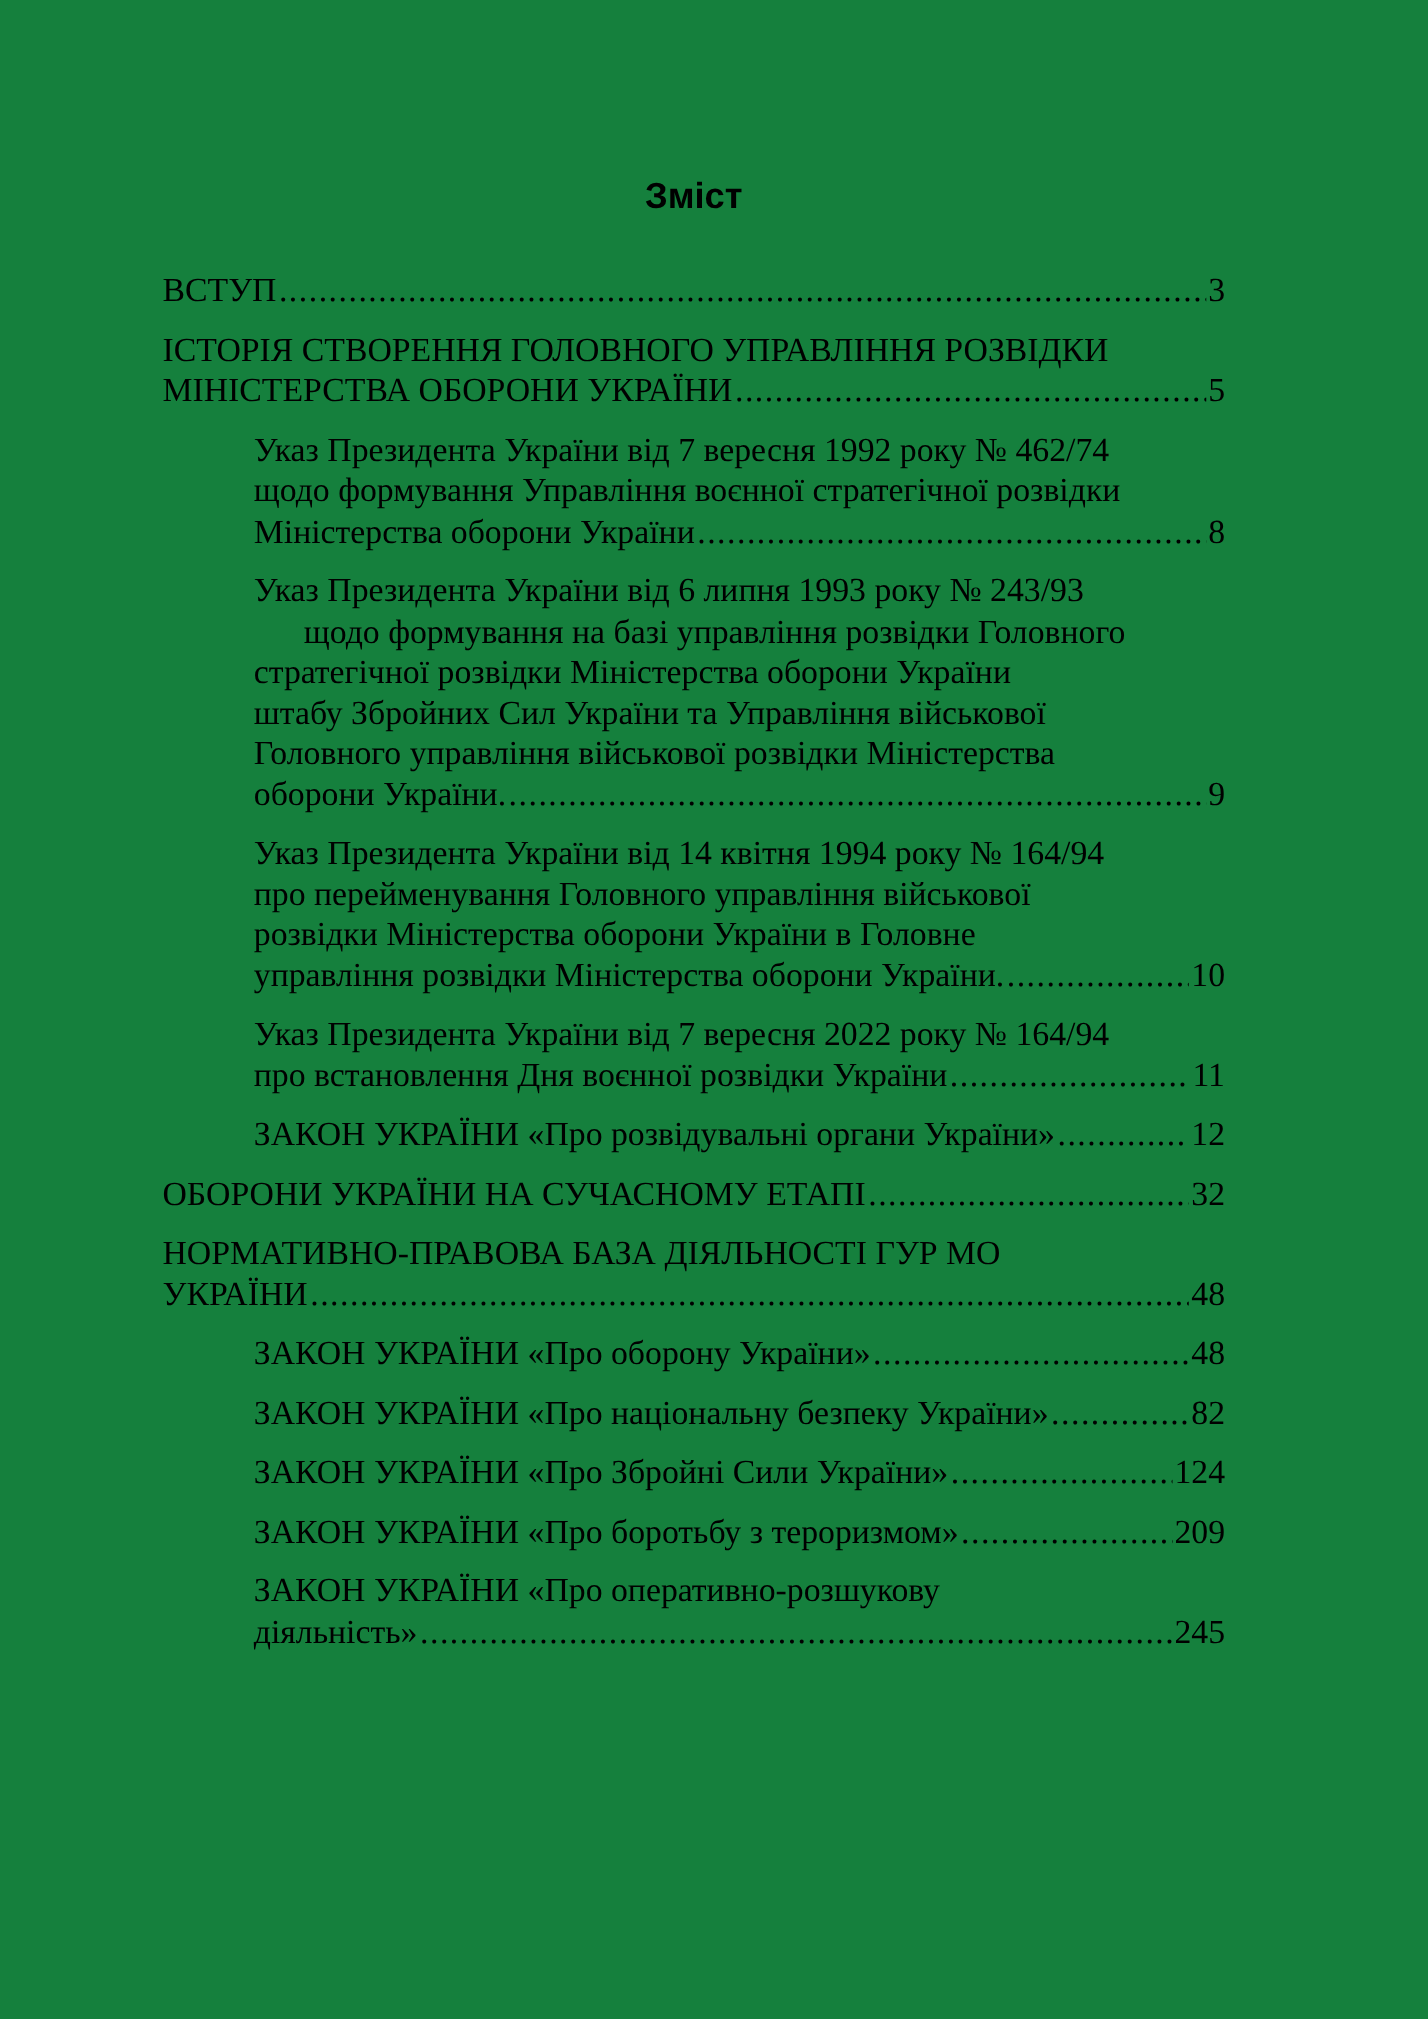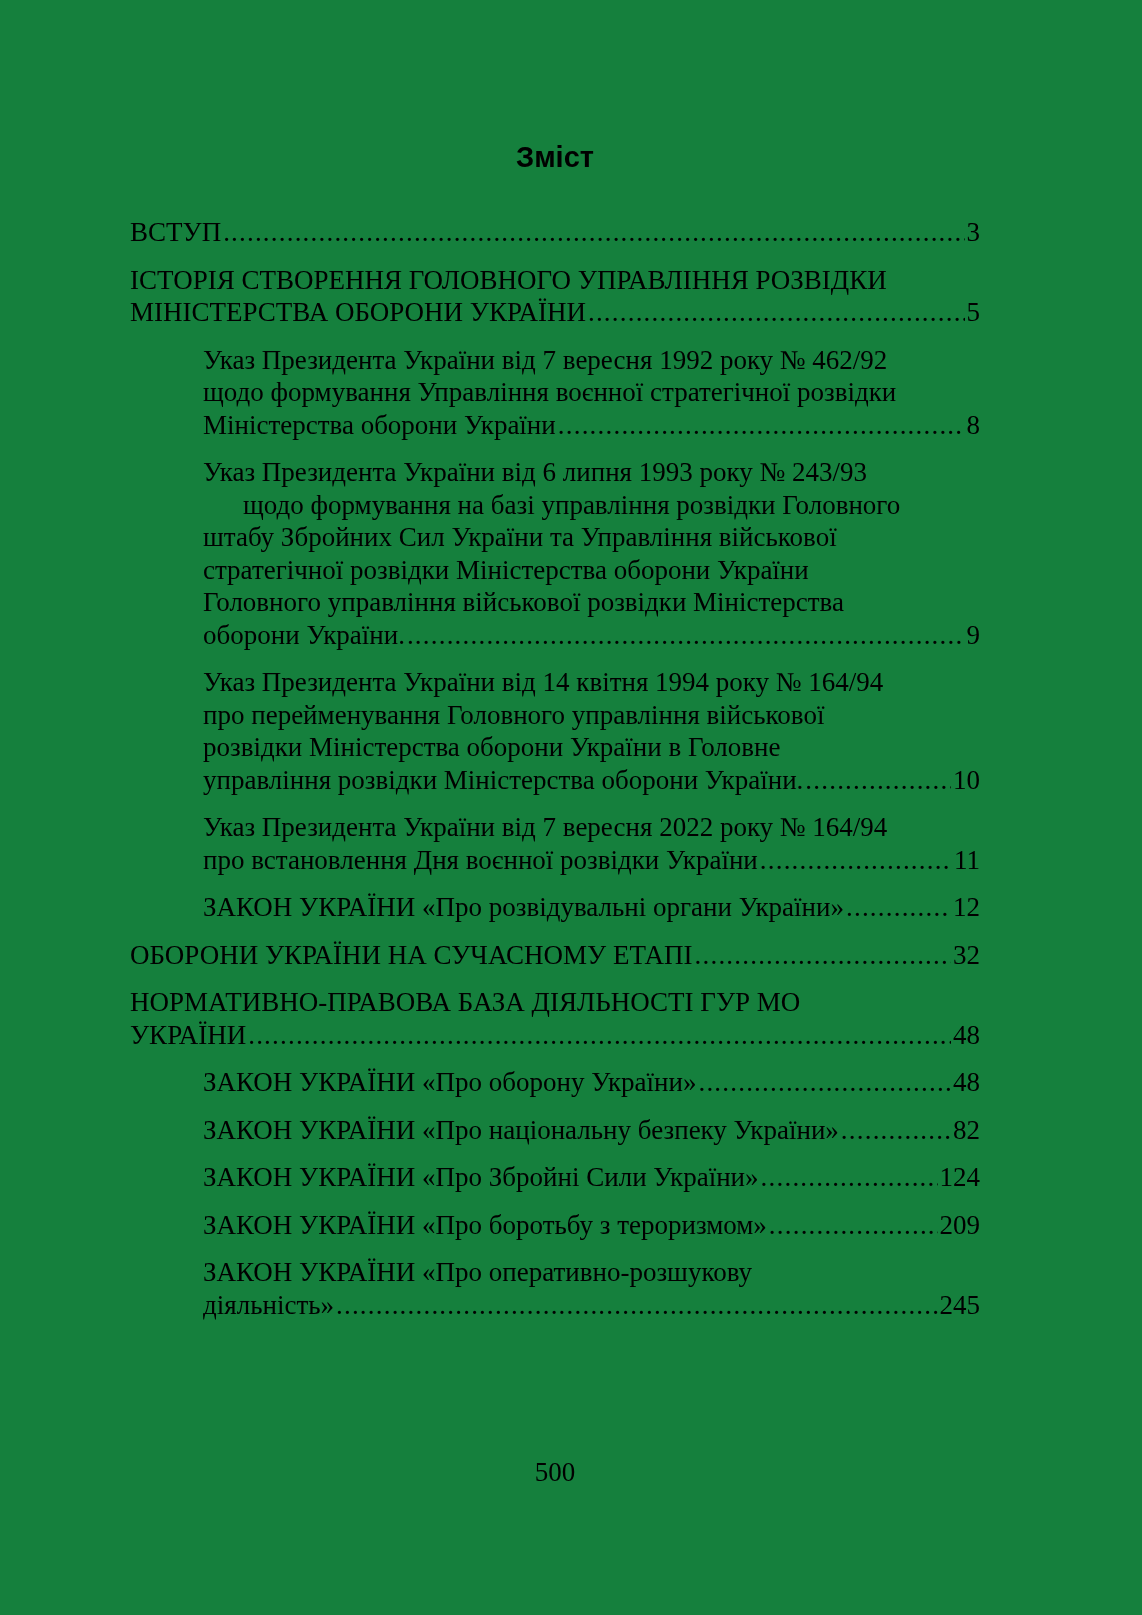--- a/index.html
+++ b/index.html
@@ -100,33 +100,33 @@
       </div>
       <div class="entry level-1">
         <span class="line" style="display: block;">ІСТОРІЯ СТВОРЕННЯ ГОЛОВНОГО УПРАВЛІННЯ РОЗВІДКИ</span>
         <div class="last-line">
           <span class="text">МІНІСТЕРСТВА ОБОРОНИ УКРАЇНИ</span>
           <span class="leader"></span>
           <span class="page-num">5</span>
         </div>
       </div>
       <div class="entry level-2">
-        <span class="line" style="display: block;">Указ Президента України  від 7 вересня 1992 року № 462/92</span>
+        <span class="line" style="display: block;">Указ Президента України  від 7 вересня 1992 року № 462/74</span>
         <span class="line" style="display: block;">щодо формування Управління воєнної стратегічної розвідки</span>
         <div class="last-line">
           <span class="text">Міністерства оборони України</span>
           <span class="leader"></span>
           <span class="page-num">8</span>
         </div>
       </div>
       <div class="entry level-2">
         <span class="line" style="display: block;">Указ Президента України  від 6 липня 1993 року № 243/93</span>
         <span class="line" style="display: block; margin-left: 40px;">щодо формування на базі управління розвідки Головного</span>
+        <span class="line" style="display: block;">стратегічної розвідки Міністерства оборони України</span>
         <span class="line" style="display: block;">штабу Збройних Сил України та Управління військової</span>
-        <span class="line" style="display: block;">стратегічної розвідки Міністерства оборони України</span>
         <span class="line" style="display: block;">Головного управління військової розвідки Міністерства</span>
         <div class="last-line">
           <span class="text">оборони України.</span>
           <span class="leader"></span>
           <span class="page-num">9</span>
         </div>
       </div>
       <div class="entry level-2">
         <span class="line" style="display: block;">Указ Президента України  від 14 квітня 1994 року № 164/94</span>
         <span class="line" style="display: block;">про перейменування Головного управління військової</span>
@@ -198,14 +198,13 @@
       <div class="entry level-2">
         <span class="line" style="display: block;">ЗАКОН УКРАЇНИ «Про оперативно-розшукову</span>
         <div class="last-line">
           <span class="text">діяльність»</span>
           <span class="leader"></span>
           <span class="page-num">245</span>
         </div>
       </div>
     </div>
 
-  <div class="folio">500</div>
 </div>
 
 </body></html>

